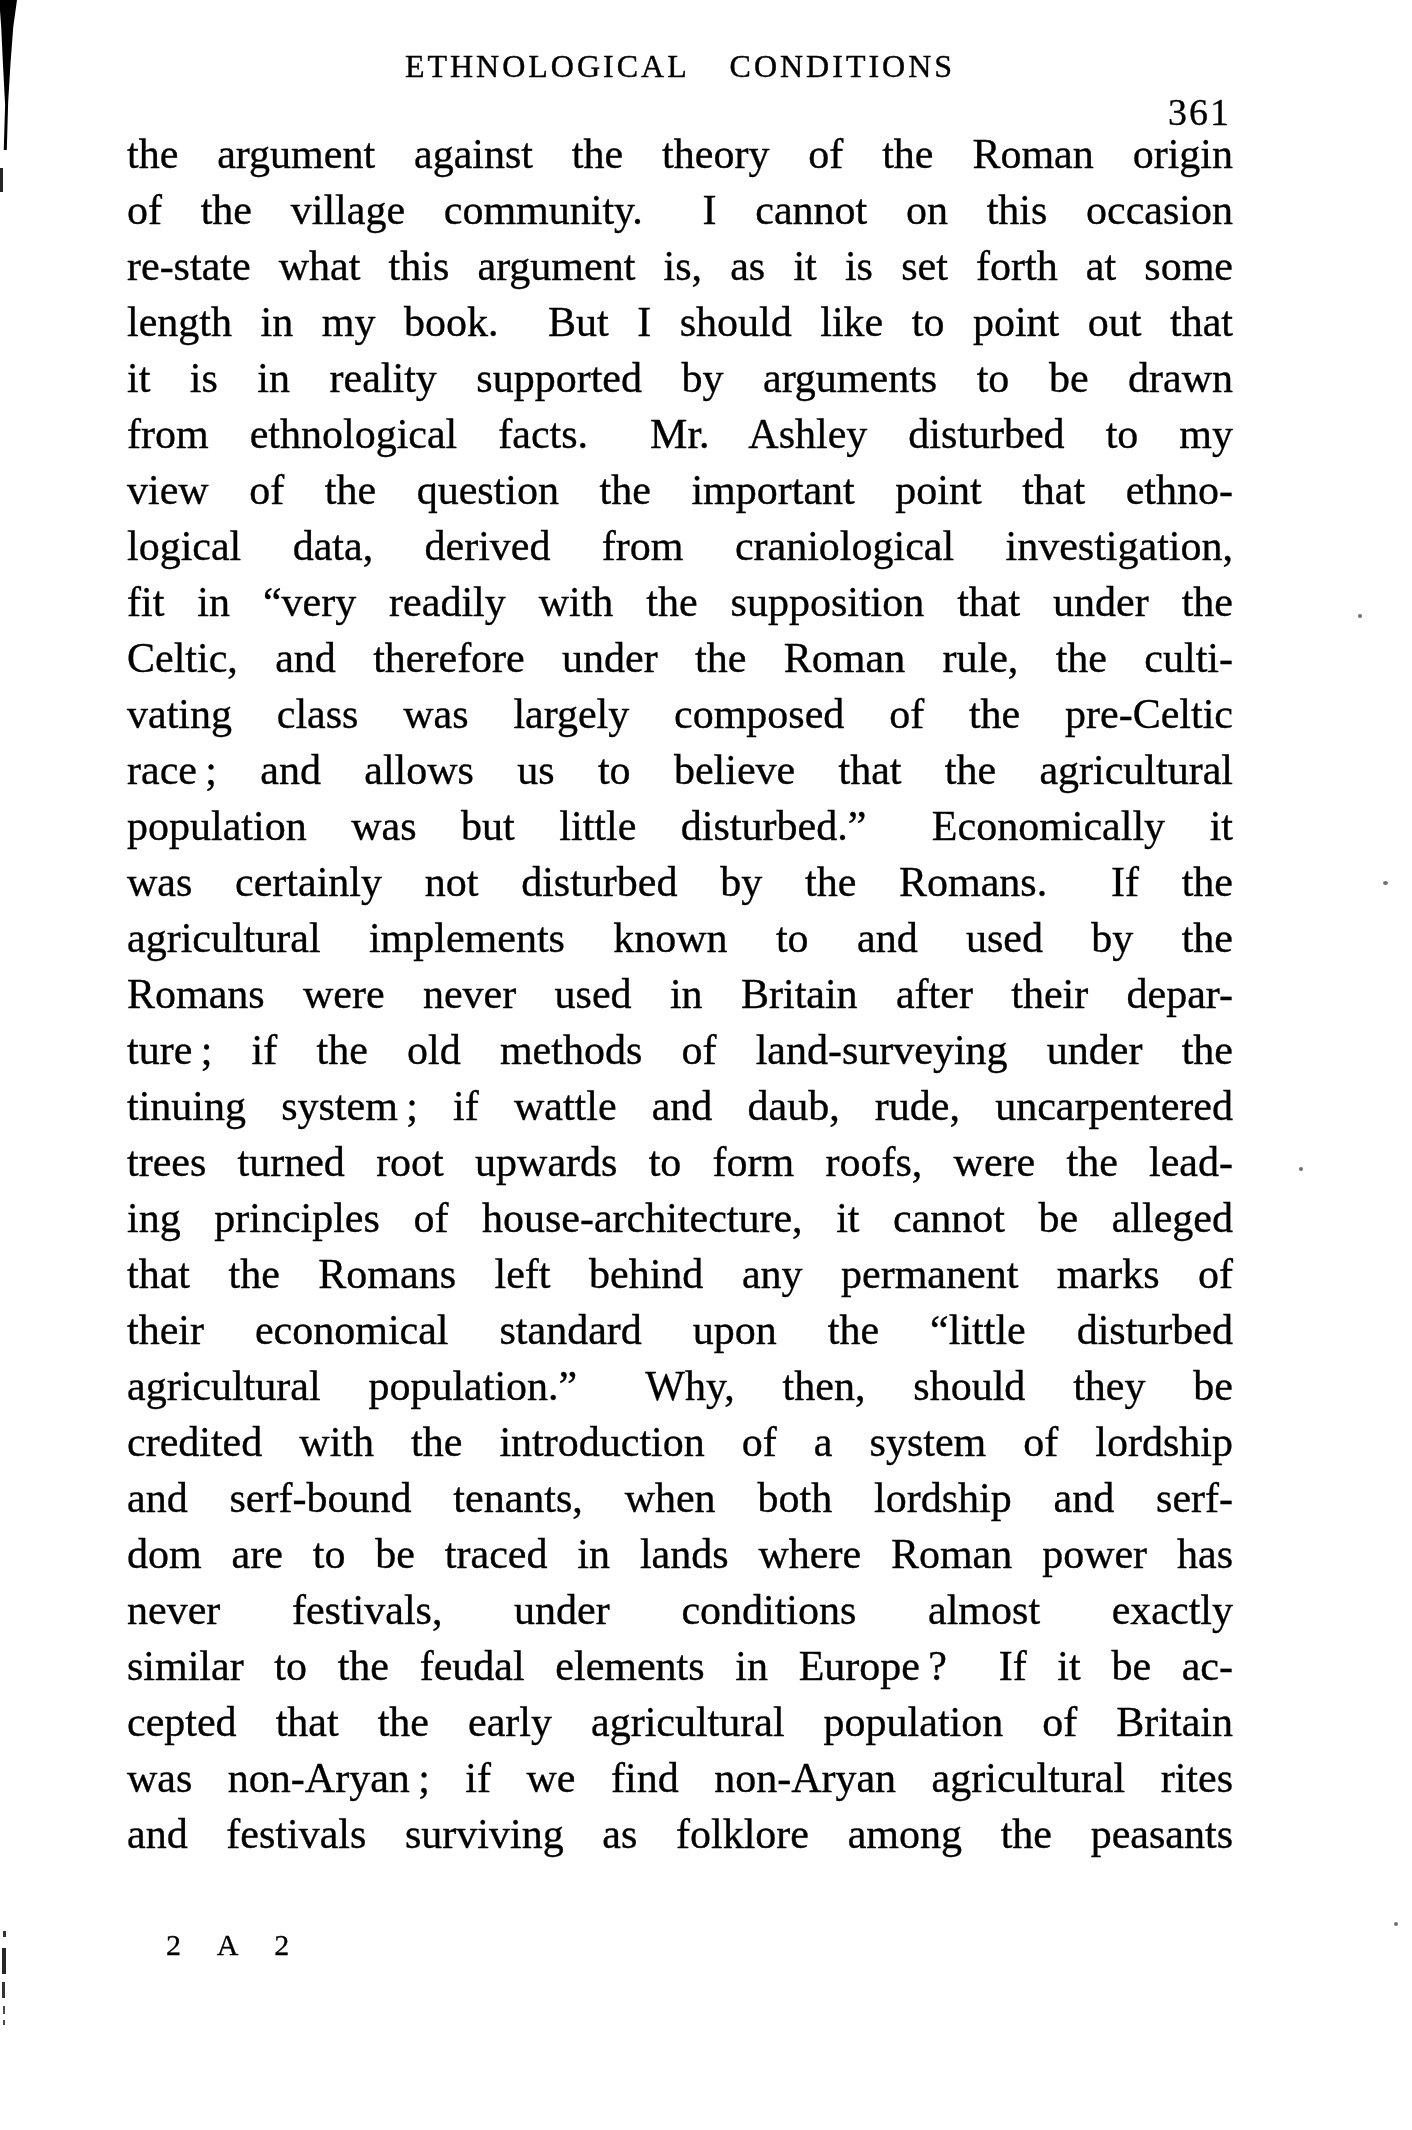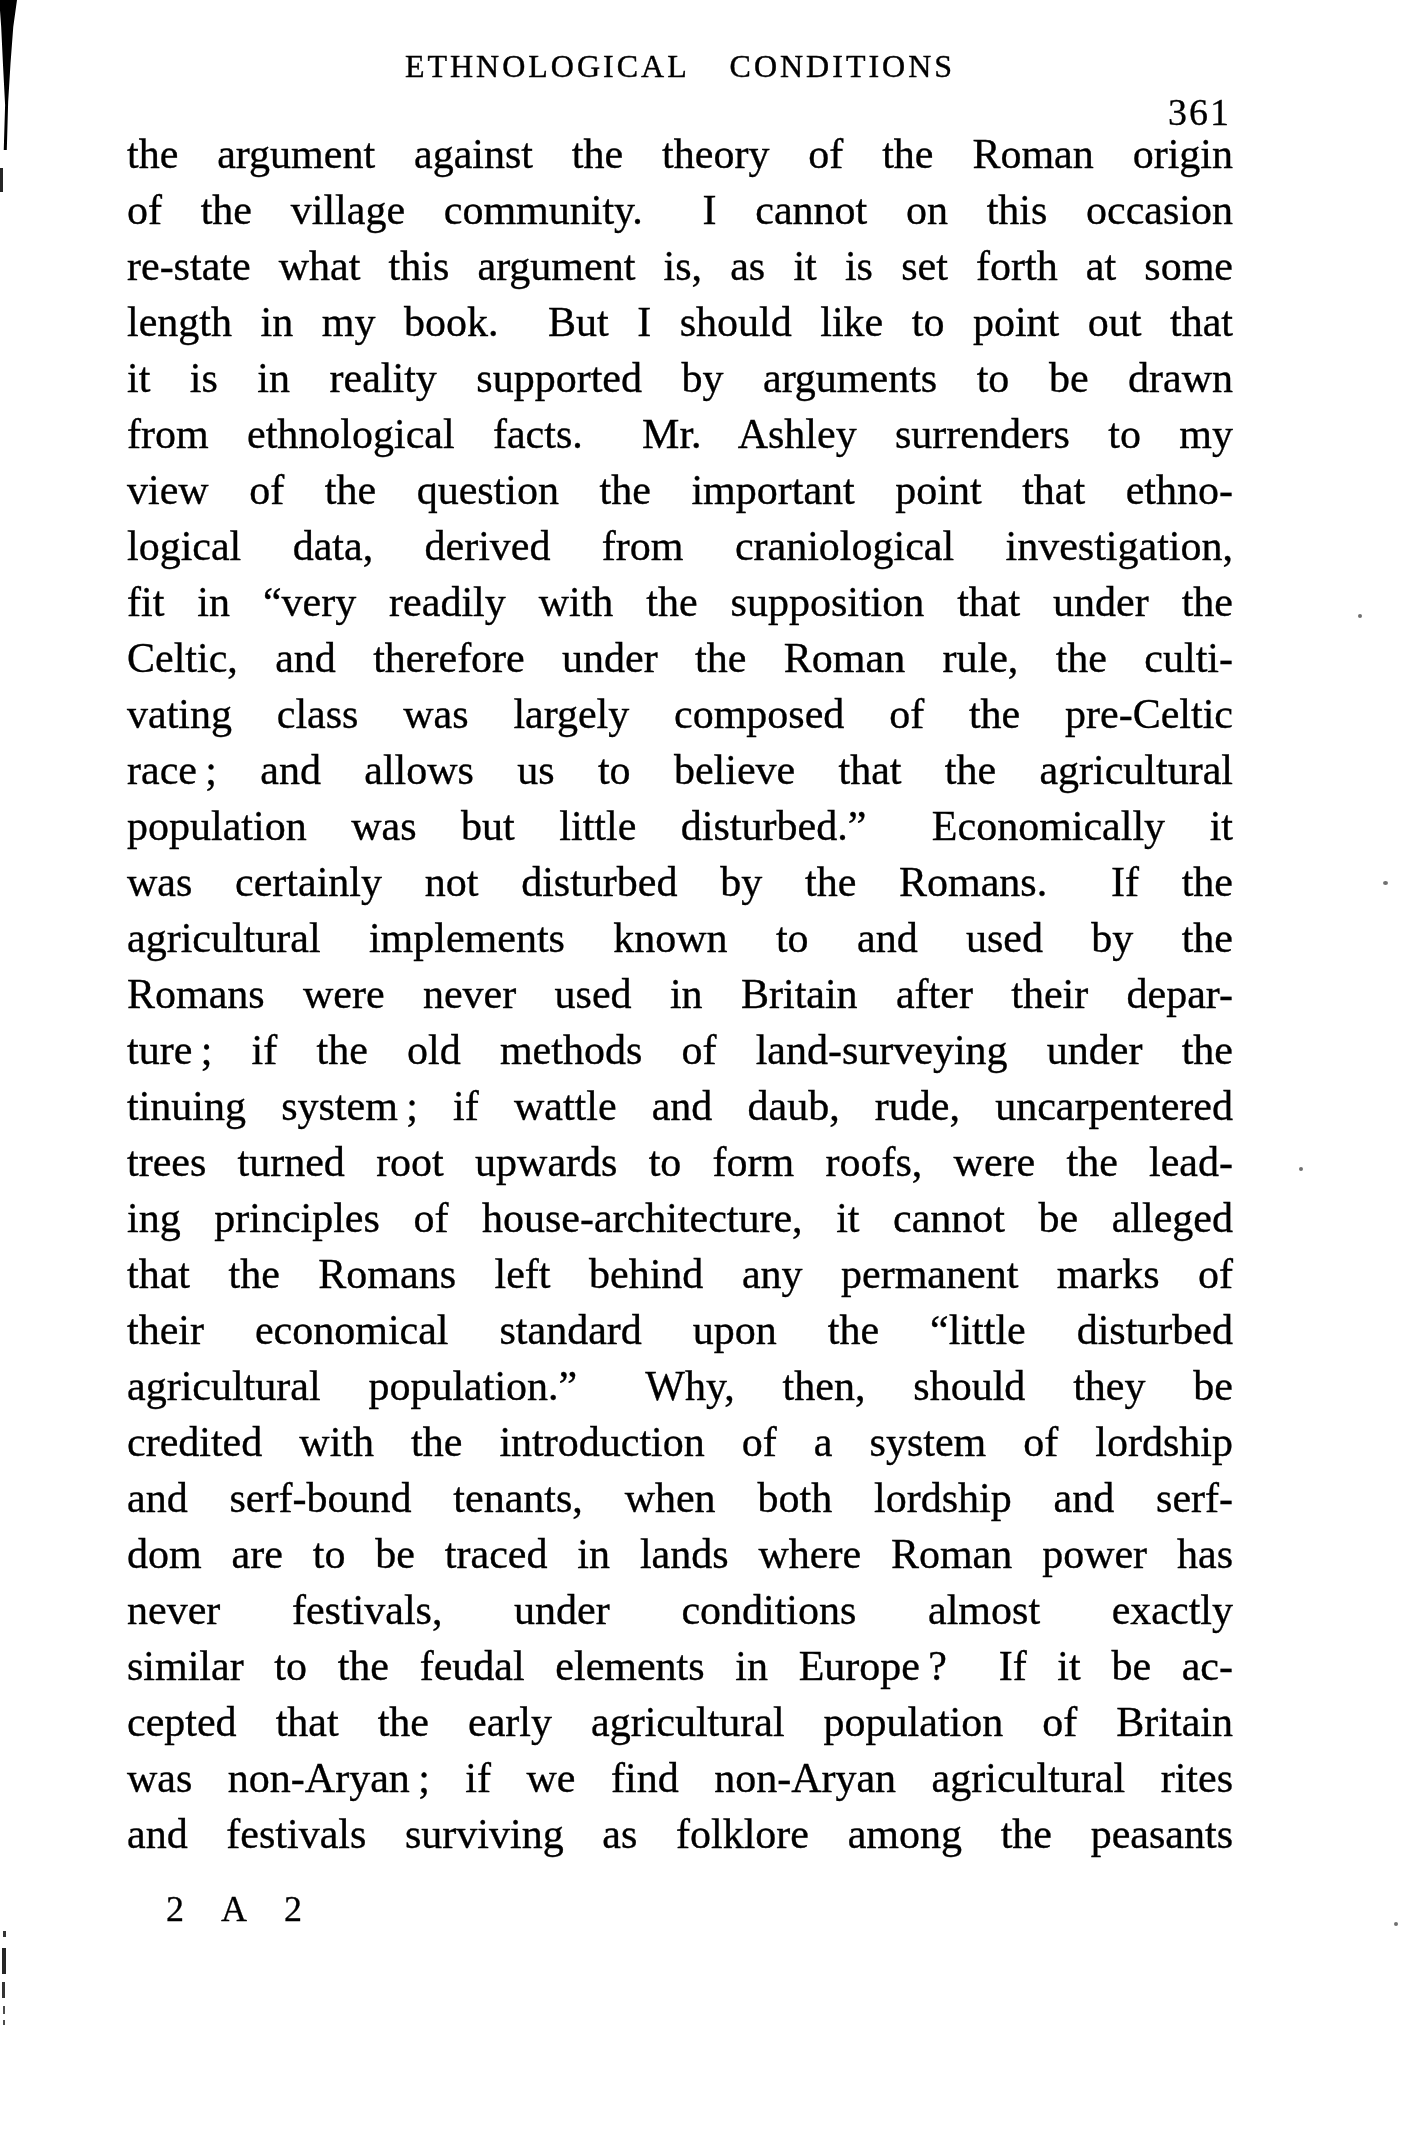--- a/index.html
+++ b/index.html
@@ -48,22 +48,22 @@
   .line {
     height: 56px;
     text-align: justify;
     text-align-last: justify;
     white-space: nowrap;
   }
 
   
   .signature {
     position: absolute;
-    left: 166px; top: 1888px;
-    font-size: 36px;
+    left: 166px; top: 1928px;
+    font-size: 30px;
     letter-spacing: 15px;
     -webkit-text-stroke: 0.3px #000;
   }
 
   
   .artifact { position: absolute; background: #000; }
   .blob-top-left {
     left: 0; top: 0; width: 17px; height: 150px;
     clip-path: polygon(0 0, 100% 0, 78% 18%, 62% 42%, 48% 68%, 40% 100%, 22% 100%, 30% 70%, 18% 44%, 7% 18%, 0 7%);
   }
@@ -86,21 +86,21 @@
   <div class="running-title">ETHNOLOGICAL CONDITIONS</div>
   <div class="page-number">361</div>
 </div>
 
 <div class="text-block">
   <div class="line">the argument against the theory of the Roman origin</div>
   <div class="line">of the village community.  I cannot on this occasion</div>
   <div class="line">re-state what this argument is, as it is set forth at some</div>
   <div class="line">length in my book.  But I should like to point out that</div>
   <div class="line">it is in reality supported by arguments to be drawn</div>
-  <div class="line">from ethnological facts.  Mr. Ashley surrenders to my</div>
+  <div class="line">from ethnological facts.  Mr. Ashley disturbed to my</div>
   <div class="line">view of the question the important point that ethno-</div>
   <div class="line">logical data, derived from craniological investigation,</div>
   <div class="line">fit in “very readily with the supposition that under the</div>
   <div class="line">Celtic, and therefore under the Roman rule, the culti-</div>
   <div class="line">vating class was largely composed of the pre-Celtic</div>
   <div class="line">race ; and allows us to believe that the agricultural</div>
   <div class="line">population was but little disturbed.”  Economically it</div>
   <div class="line">was certainly not disturbed by the Romans.  If the</div>
   <div class="line">agricultural implements known to and used by the</div>
   <div class="line">Romans were never used in Britain after their depar-</div>

